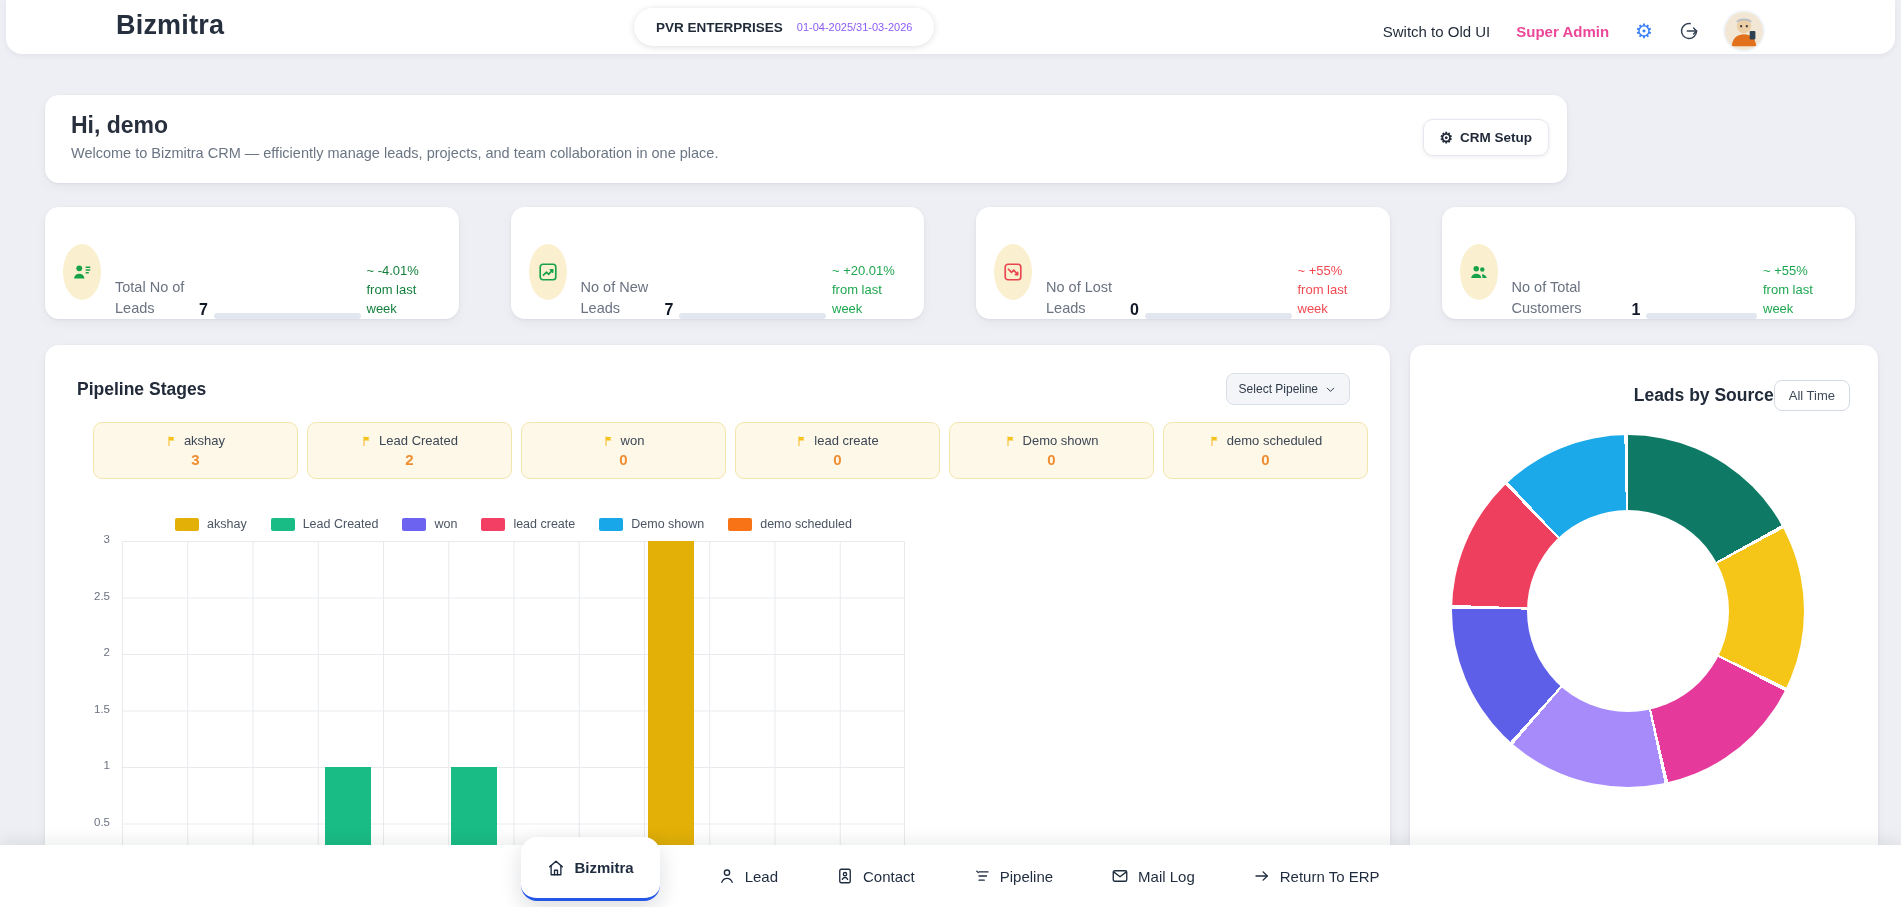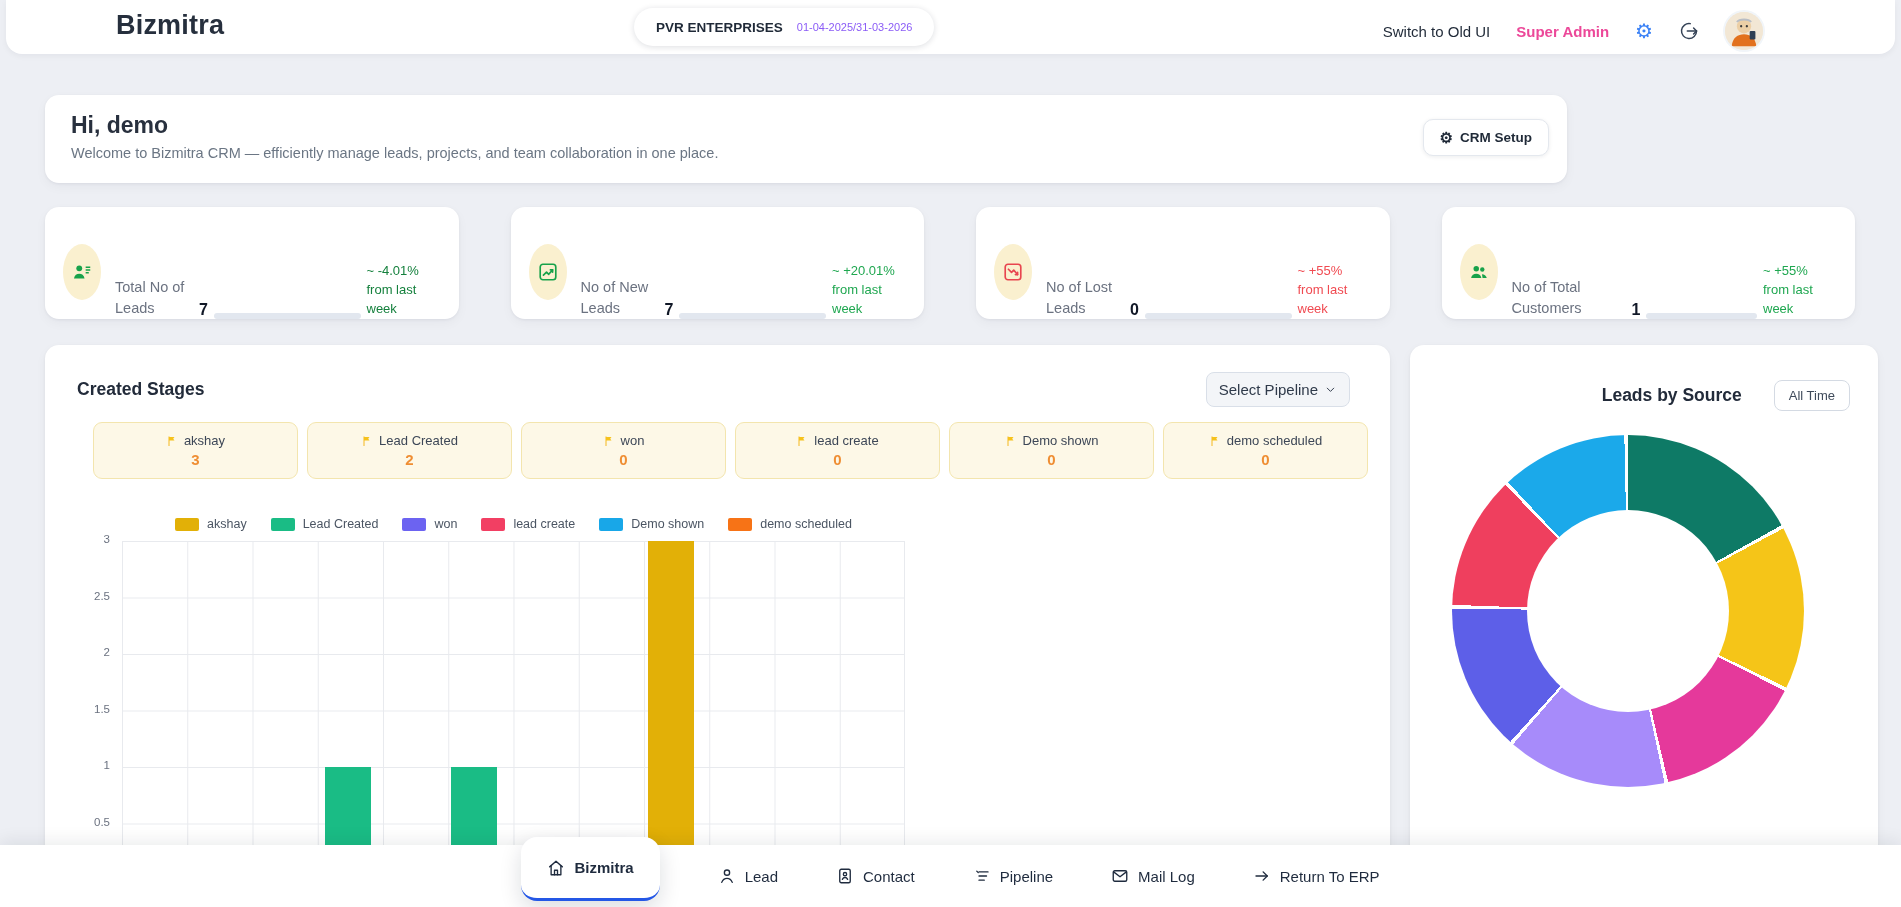--- a/index.html
+++ b/index.html
@@ -64,21 +64,21 @@
   .card { background:#fff; border-radius:14px; overflow:hidden;
           box-shadow:0 1px 3px rgba(16,24,40,.06), 0 4px 12px rgba(16,24,40,.04); }
   .pipeline-card { position:relative; width:1345px; }
   .leads-card { position:relative; width:468px; }
 
   .pl-head { position:absolute; top:24px; left:32px; right:40px; height:40px;
              display:flex; align-items:center; justify-content:space-between; }
   .section-title { font-size:17.5px; font-weight:800; color:#222b3a; }
   .select-pipeline { display:flex; align-items:center; gap:6px;
                      background:#f3f5f8; border:1px solid #d9dfe8; border-radius:8px;
-                     padding:8px 12px; font-size:15px; color:#2f3a4a; cursor:pointer; }
+                     padding:8px 12px; font-size:12px; color:#2f3a4a; cursor:pointer; }
 
   .chips { position:absolute; top:77px; left:48px; width:1295px; display:flex; gap:9px; }
   .chip { flex:1; max-width:205px; height:57px; background:#fdf8e7; border:1px solid #f3e5ae;
           border-radius:9px; display:flex; flex-direction:column; align-items:center;
           justify-content:center; gap:3px; cursor:pointer; }
   .chip-top { display:flex; align-items:center; gap:6px; font-size:13px; color:#3d4757; }
   .chip-count { font-size:15px; font-weight:700; color:#ef8e33; }
 
   .bar-legend { position:absolute; top:172px; left:77px; width:783px;
                 display:flex; justify-content:center; gap:24px; }
@@ -93,21 +93,21 @@
               border-right:1px solid #e8eaee;
               background-image:
                 linear-gradient(to right,#e8eaee 1px,transparent 1px),
                 linear-gradient(to bottom,#e8eaee 1px,transparent 1px);
               background-size:65.25px 56.5px; }
   .vbar { position:absolute; width:46px; }
 
   .lbs-head { position:absolute; top:35px; left:30px; right:28px;
               display:flex; align-items:center; justify-content:flex-end; }
   .all-time { background:#fff; border:1px solid #d4dae3; border-radius:8px;
-              padding:7px 14px; font-size:13px; color:#3f4a5a; cursor:pointer;margin-left:32px; }
+              padding:7px 14px; font-size:13px; color:#3f4a5a; cursor:pointer; }
   .donut { position:absolute; top:90px; left:42px; width:352px; height:352px;
            border-radius:50%; }
   .donut::after { content:""; position:absolute; left:50%; top:50%; width:202px; height:202px;
                   border-radius:50%; background:#fff; transform:translate(-50%,-50%); }
 
   
   .bottombar { position:absolute; left:0; right:0; bottom:0; height:62px; background:#fff;
                box-shadow:0 -4px 16px rgba(15,23,42,.08); z-index:10;
                display:flex; align-items:center; justify-content:center; gap:58px; }
   .nav-item { display:flex; align-items:center; gap:9px; font-size:15px; color:#1f2b3e;
@@ -236,21 +236,21 @@
         <span class="pct">~ +55%</span>
         <span>from last week</span>
       </span>
     </div>
   </div>
 
   <div class="main">
 
     <div class="card pipeline-card">
       <div class="pl-head">
-        <span class="section-title">Created Stages</span>
+        <span class="section-title">Pipeline Stages</span>
         <button class="select-pipeline">
           <span>Select Pipeline</span>
           <svg width="13" height="13" viewBox="0 0 24 24" class="icon-stroke">
               <path d="M6 9.5l6 6 6-6"></path>
             </svg>
         </button>
       </div>
 
       <div class="chips">
         <div class="chip">

